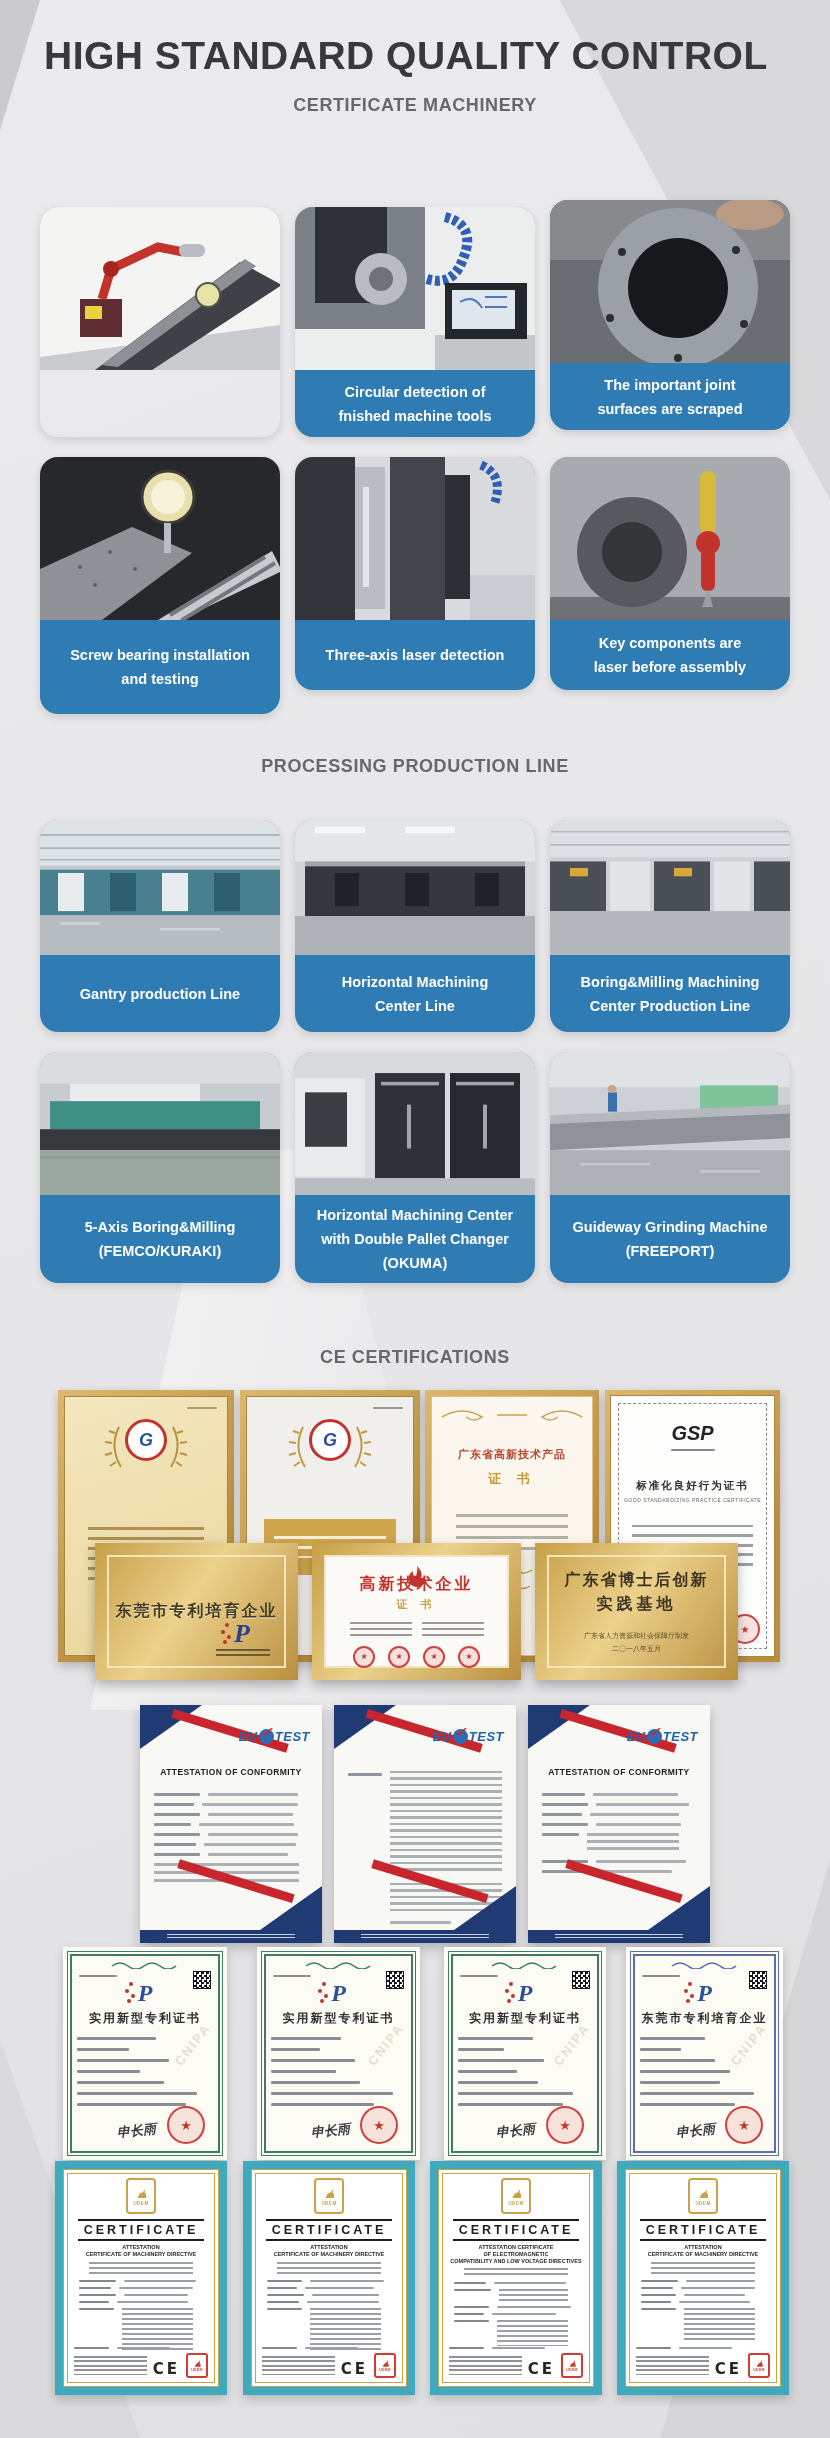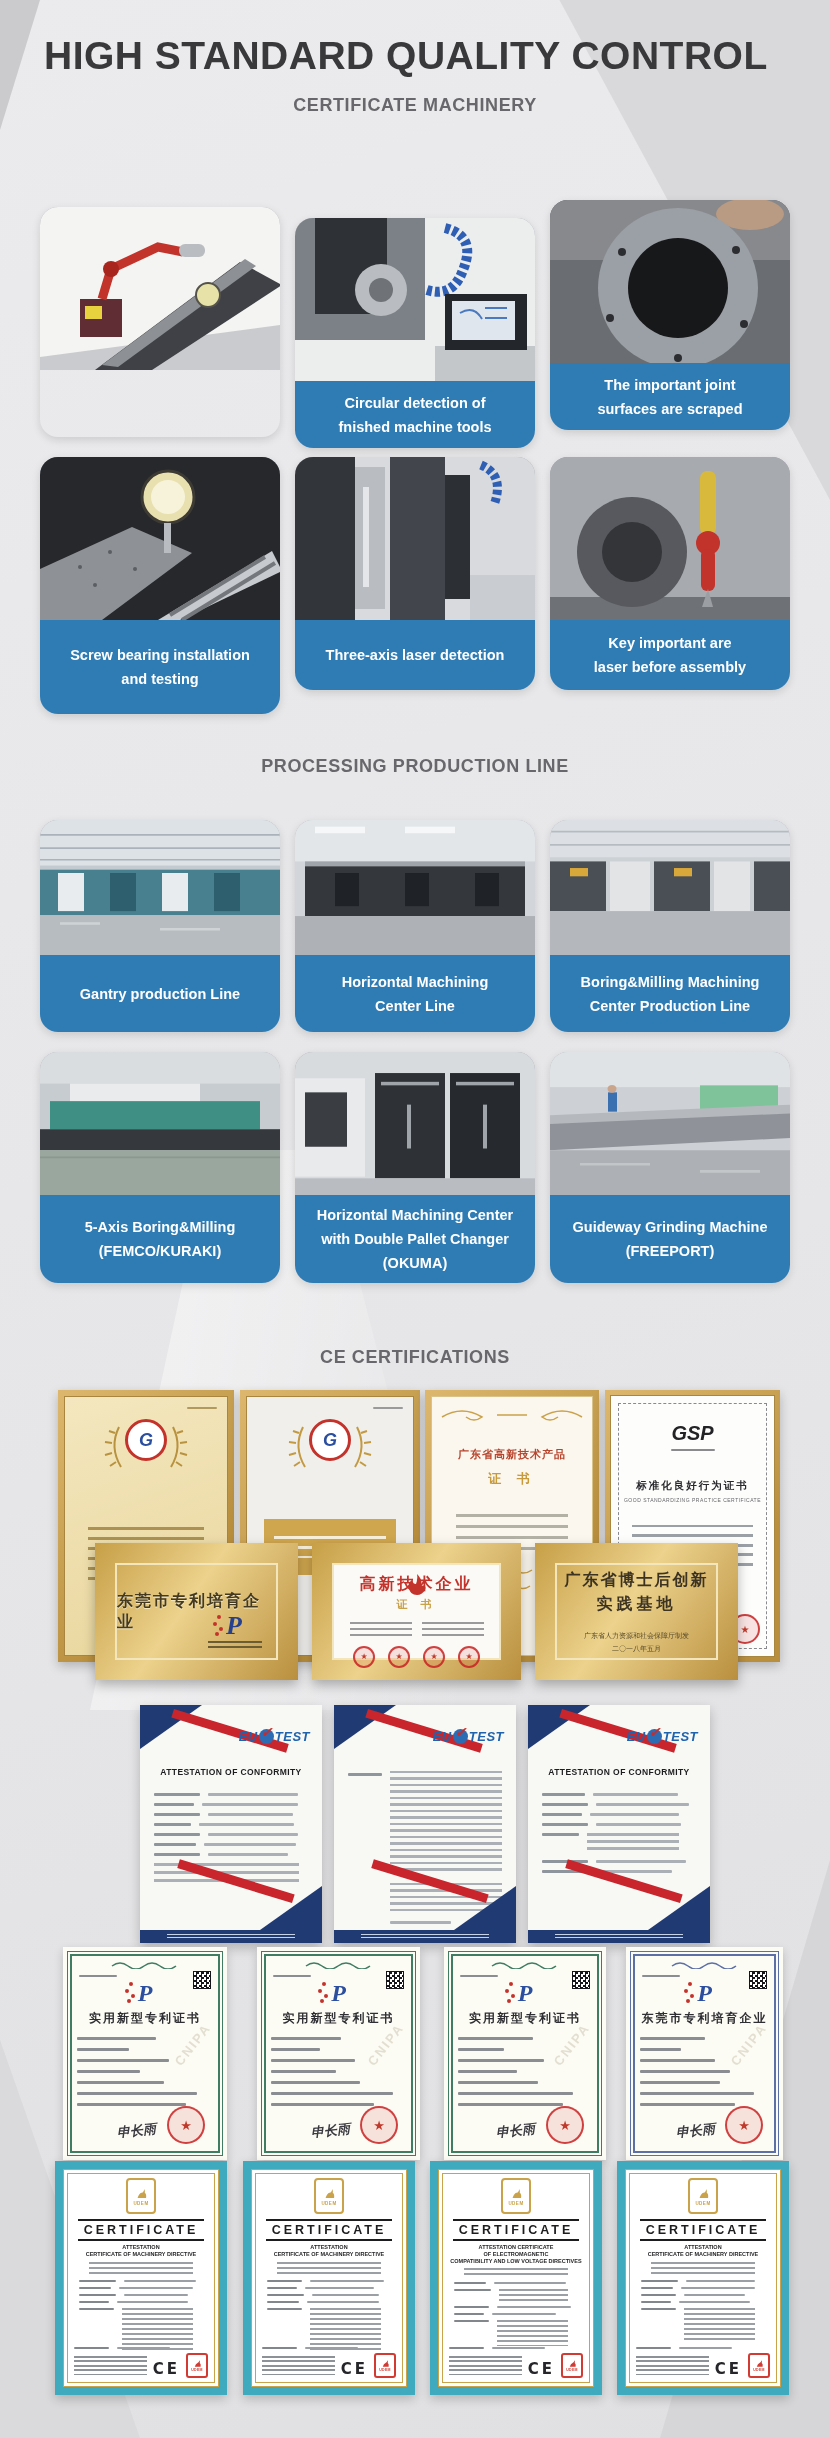--- a/index.html
+++ b/index.html
@@ -22,21 +22,21 @@
   .tl{--c:#9aa0a6;--h:3px;--g:6px;
       background-image:repeating-linear-gradient(to bottom,var(--c) 0,var(--c) var(--h),transparent var(--h),transparent calc(var(--h) + var(--g)))}
   
   .goldframe{position:absolute;background:linear-gradient(135deg,#dcb76d,#b98f3e 70%);padding:6px;box-sizing:border-box;box-shadow:0 4px 10px rgba(0,0,0,.22)}
   .gf-inner{width:100%;height:100%;box-sizing:border-box;border:1px solid #a9863f;position:relative;display:flex;flex-direction:column;align-items:center}
   .gbadge{width:36px;height:36px;border-radius:50%;border:3px solid #c4332b;background:#fff;display:flex;align-items:center;justify-content:center;
           font-weight:900;font-style:italic;color:#2b4f9e;font-size:18px}
   .laurel{position:relative;margin-top:22px;width:90px;height:48px;display:flex;justify-content:center}
   .laurel svg{position:absolute;top:4px;left:0}
   
-  .plaque{position:absolute;background:linear-gradient(125deg,#c79f47,#ecd28c 45%,#b98f3e);padding:20px;box-sizing:border-box;box-shadow:0 5px 11px rgba(0,0,0,.28)}
+  .plaque{position:absolute;background:linear-gradient(125deg,#c79f47,#ecd28c 45%,#b98f3e);padding:12px;box-sizing:border-box;box-shadow:0 5px 11px rgba(0,0,0,.28)}
   .pq-inner{width:100%;height:100%;box-sizing:border-box;border:2px solid #f3e6bd;position:relative;display:flex;flex-direction:column;align-items:center;justify-content:center}
   .plogo{font:italic 900 26px "Liberation Serif",serif;color:#27418e;position:relative;line-height:28px}
   .plogo i{position:absolute;left:-9px;top:3px;width:4px;height:4px;background:#c4332b;border-radius:50%;
            box-shadow:-4px 7px 0 #c4332b,2px 12px 0 #c4332b,-2px 17px 0 #c4332b}
   
   .doc{position:absolute;background:#f8f8f4;box-shadow:0 5px 11px rgba(0,0,0,.22)}
   .et-tl{position:absolute;left:0;top:0;width:62px;height:44px;background:#203a73;clip-path:polygon(0 0,100% 0,0 100%)}
   .et-stripe-t{position:absolute;left:34px;top:4px;width:120px;height:9px;background:#c8252c;transform:rotate(17deg);transform-origin:left top}
   .et-br{position:absolute;right:0;bottom:13px;width:62px;height:44px;background:#203a73;clip-path:polygon(100% 0,100% 100%,0 100%)}
   .et-stripe-b{position:absolute;right:30px;bottom:40px;width:120px;height:9px;background:#c8252c;transform:rotate(17deg);transform-origin:right bottom}
@@ -93,21 +93,21 @@
         <rect x="40" y="92" width="42" height="38" fill="#5f2d33"></rect>
         <rect x="45" y="99" width="17" height="13" fill="#e8d23e"></rect>
         <path d="M62,92 L71,62 L118,40 L143,45" stroke="#c2332b" stroke-width="9" fill="none"></path>
         <circle cx="71" cy="62" r="8" fill="#a8251e"></circle>
         <rect x="139" y="37" width="26" height="13" rx="6" fill="#b9bcc0"></rect>
         <circle cx="168" cy="88" r="12" fill="#e6e2a8" stroke="#55524a" stroke-width="2"></circle>
       </svg>
   </div>
 </div>
 
-<div class="card" style="left:295px;top:218px;height:230px">
+<div class="card" style="left:295px;top:207px;height:230px">
   <div class="photo" style="height:163px">
     <svg viewBox="0 0 240 163" preserveAspectRatio="none">
         <rect width="240" height="163" fill="#eceeee"></rect>
         <rect width="130" height="122" fill="#7c8087"></rect>
         <rect x="20" width="72" height="96" fill="#2e3136"></rect>
         <circle cx="86" cy="72" r="26" fill="#b9bdc2"></circle>
         <circle cx="86" cy="72" r="12" fill="#6f7378"></circle>
         <path d="M150,10 q32,8 18,42 q-10,28 -36,20" stroke="#2f5fb4" stroke-width="10" fill="none" stroke-dasharray="5 3"></path>
         <rect x="140" y="128" width="100" height="35" fill="#c4c7ca"></rect>
         <rect x="150" y="76" width="82" height="56" fill="#23262b"></rect>
@@ -190,21 +190,21 @@
         <rect y="140" width="240" height="23" fill="#6e7176"></rect>
         <circle cx="82" cy="95" r="55" fill="#57595e"></circle>
         <circle cx="82" cy="95" r="30" fill="#333539"></circle>
         <rect x="150" y="14" width="16" height="64" rx="7" fill="#d8b93c"></rect>
         <circle cx="158" cy="86" r="12" fill="#c2332b"></circle>
         <rect x="151" y="92" width="14" height="42" rx="6" fill="#c2332b"></rect>
         <polygon points="158,132 163,150 152,150" fill="#9b9ea3"></polygon>
       </svg>
   </div>
   <div class="cap">
-    <span>Key important are</span>
+    <span>Key components are</span>
     <span>laser before assembly</span>
   </div>
 </div>
 
 <div class="sec-head" style="top:756px">PROCESSING PRODUCTION LINE</div>
 
 <div class="card" style="left:40px;top:820px;height:212px">
   <div class="photo" style="height:135px">
     <svg viewBox="0 0 240 163" preserveAspectRatio="none">
         <rect width="240" height="163" fill="#c3cad0"></rect>

